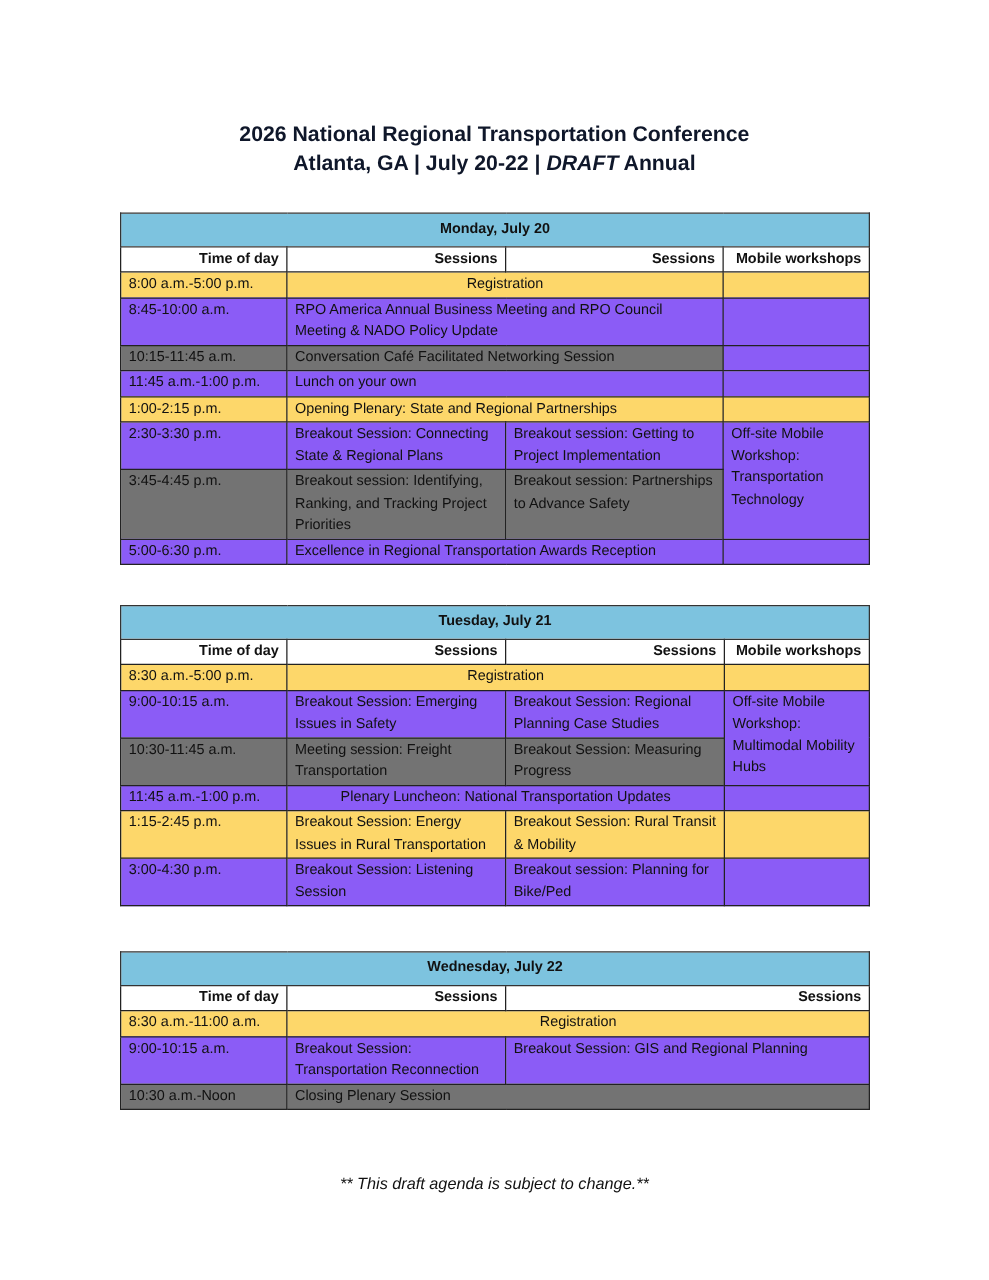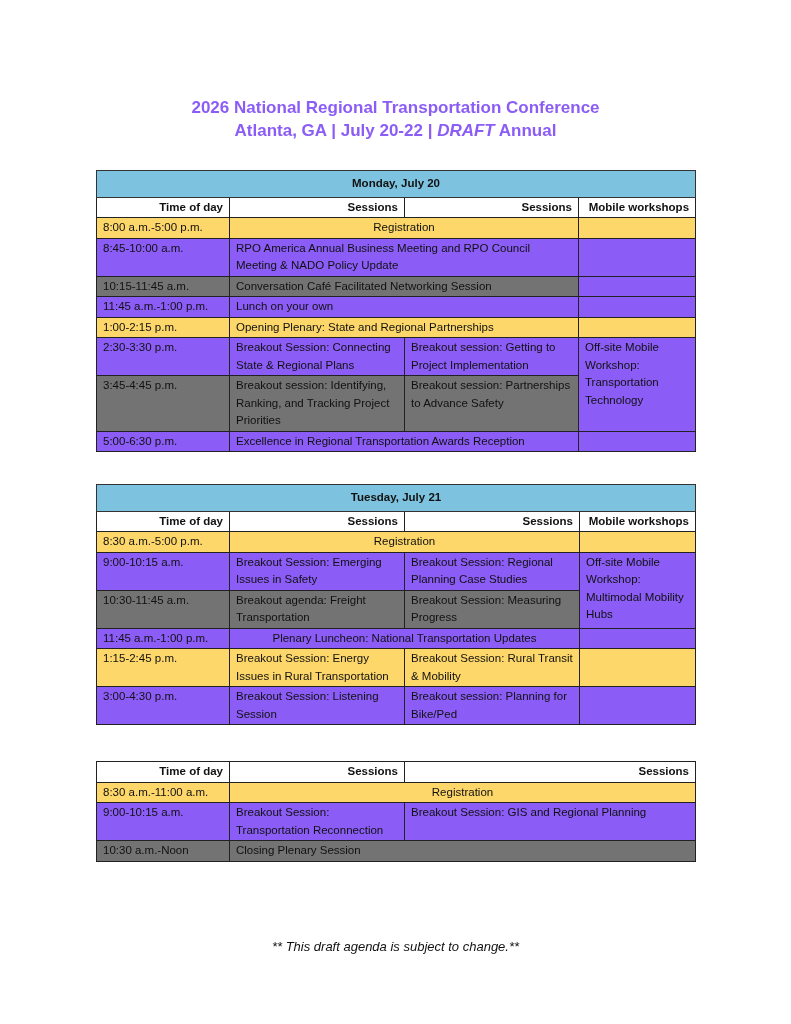--- a/index.html
+++ b/index.html
@@ -1,17 +1,17 @@
 <!DOCTYPE html>
 <html><head>
 <meta charset="utf-8">
 <style>
   html, body { margin: 0; padding: 0; background: #ffffff; }
   body { width: 791px; height: 1024px; position: relative; font-family: "Liberation Sans", sans-serif; color: #111; overflow: hidden; }
-  .title { position: absolute; top: 96px; left: 0; width: 791px; text-align: center; font-weight: bold; font-size: 17px; line-height: 23px; color: #8b5cf6; }
+  .title { position: absolute; top: 96px; left: 0; width: 791px; text-align: center; font-weight: bold; font-size: 17px; line-height: 23px; color: #0f172a; }
   .title i { font-style: italic; }
   table.agenda { position: absolute; left: 96px; width: 599px; border-collapse: collapse; table-layout: fixed; font-size: 11.5px; }
   table.agenda td, table.agenda th { border: 1px solid #222; padding: 1px 6px; vertical-align: top; line-height: 17.5px; }
   table.agenda tr.dayrow td { background: #7dc3df; text-align: center; font-weight: bold; padding: 4px 6px; border: 1.5px solid #333; }
   table.agenda th { font-weight: bold; text-align: right; background: #fff; }
   .yellow { background: #fdd76a; }
   .blue { background: #737373; }
   .white { background: #8b5cf6; }
   .center { text-align: center; }
   .note { position: absolute; top: 891px; left: 96px; width: 599px; text-align: center; font-weight: normal; font-style: italic; font-size: 13px; margin-top: 48px; }
@@ -111,21 +111,21 @@
     <td class="yellow"></td>
   </tr>
   <tr>
     <td class="white">9:00-10:15 a.m.</td>
     <td class="white">Breakout Session: Emerging Issues in Safety</td>
     <td class="white">Breakout Session: Regional Planning Case Studies</td>
     <td class="white" rowspan="2">Off-site Mobile Workshop: Multimodal Mobility Hubs</td>
   </tr>
   <tr>
     <td class="blue">10:30-11:45 a.m.</td>
-    <td class="blue">Breakout agenda: Freight Transportation</td>
+    <td class="blue">Meeting session: Freight Transportation</td>
     <td class="blue">Breakout Session: Measuring Progress</td>
   </tr>
   <tr>
     <td class="white">11:45 a.m.-1:00 p.m.</td>
     <td class="white center" colspan="2">Plenary Luncheon: National Transportation Updates</td>
     <td class="white"></td>
   </tr>
   <tr>
     <td class="yellow">1:15-2:45 p.m.</td>
     <td class="yellow">Breakout Session: Energy Issues in Rural Transportation</td>
@@ -141,20 +141,23 @@
 </tbody>
   </table>
 
 <table class="agenda t3">
   <colgroup>
       <col style="width:133px">
       <col style="width:175px">
       <col style="width:291px">
     </colgroup>
   <tbody>
+      <tr class="dayrow">
+        <td colspan="3">Wednesday, July 22</td>
+      </tr>
   <tr>
     <th>Time of day</th>
     <th>Sessions</th>
     <th>Sessions</th>
   </tr>
   <tr>
     <td class="yellow">8:30 a.m.-11:00 a.m.</td>
     <td class="yellow center" colspan="2">Registration</td>
   </tr>
   <tr>

